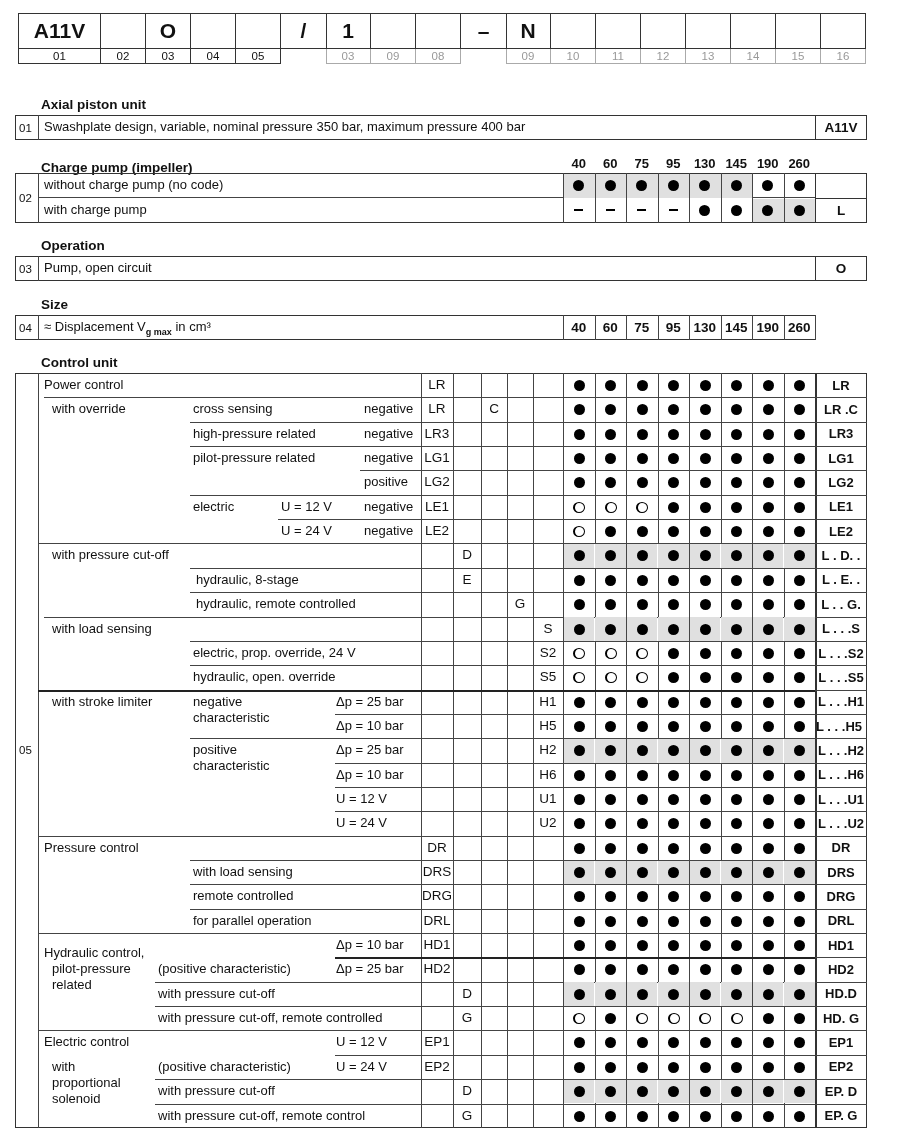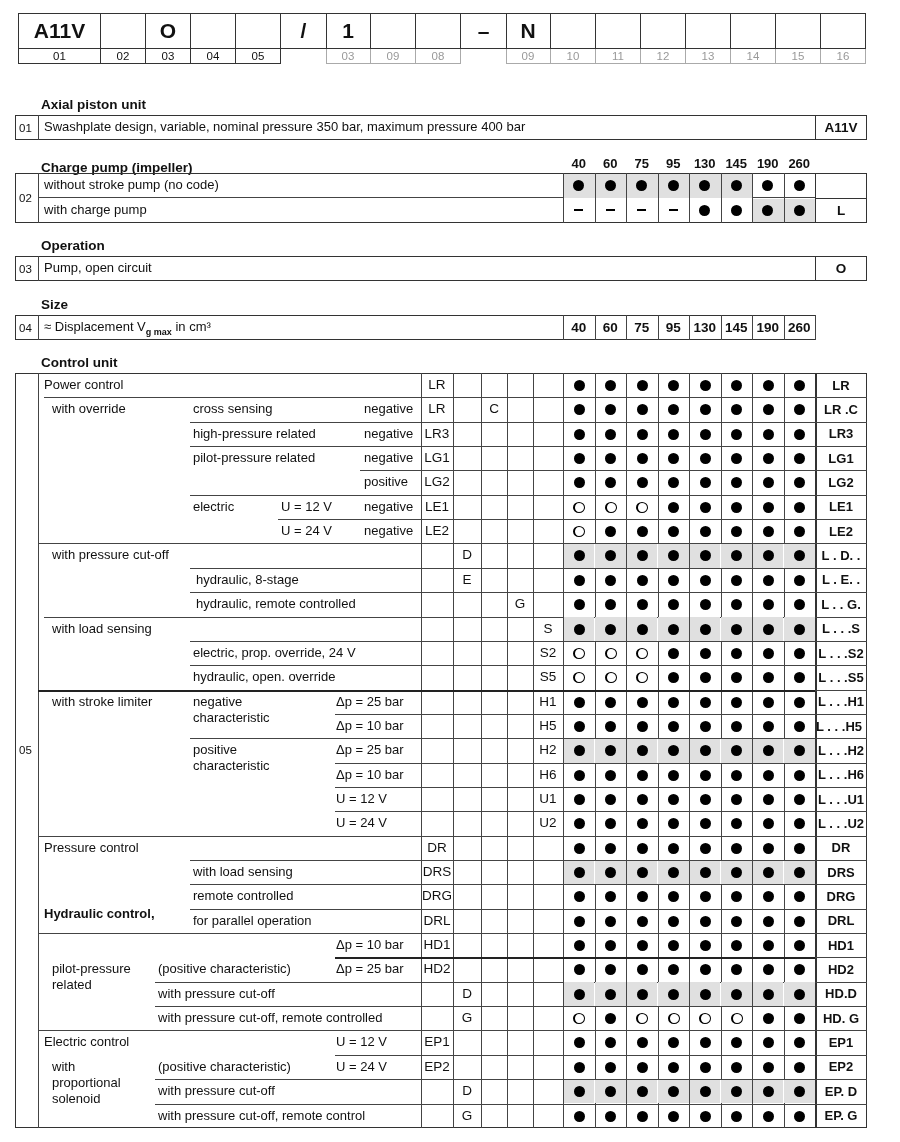--- a/index.html
+++ b/index.html
@@ -81,21 +81,21 @@
     <div class="size-hdr" style="left: 626px; top: 156px; width: 31.5px;">75</div>
     <div class="size-hdr" style="left: 657.5px; top: 156px; width: 31.5px;">95</div>
     <div class="size-hdr" style="left: 689px; top: 156px; width: 31.5px;">130</div>
     <div class="size-hdr" style="left: 720.5px; top: 156px; width: 31.5px;">145</div>
     <div class="size-hdr" style="left: 752px; top: 156px; width: 31.5px;">190</div>
     <div class="size-hdr" style="left: 783.5px; top: 156px; width: 31.5px;">260</div>
     <div class="box" style="left: 15px; top: 173px; width: 801px; height: 50px;"></div>
     <div class="vline" style="left: 38px; top: 173px; height: 50px;"></div>
     <div class="txt" style="left: 19px; top: 190px; font-size: 11.5px;">02</div>
     <div class="hline" style="left: 38px; top: 197px; width: 777px;"></div>
-    <div class="txt" style="left: 44px; top: 177px;">without stroke pump (no code)</div>
+    <div class="txt" style="left: 44px; top: 177px;">without charge pump (no code)</div>
     <div class="dot-cell shade" style="left: 563px; top: 174px; width: 31.5px; height: 23.5px;">
       <div class="dot"></div>
     </div>
     <div class="dot-cell shade" style="left: 594.5px; top: 174px; width: 31.5px; height: 23.5px;">
       <div class="dot"></div>
     </div>
     <div class="dot-cell shade" style="left: 626px; top: 174px; width: 31.5px; height: 23.5px;">
       <div class="dot"></div>
     </div>
     <div class="dot-cell shade" style="left: 657.5px; top: 174px; width: 31.5px; height: 23.5px;">
@@ -267,21 +267,21 @@
     <div class="txt" style="left: 193px; top: 450.05px;">pilot-pressure related</div>
     <div class="txt" style="left: 193px; top: 498.75px;">electric</div>
     <div class="txt" style="left: 52px; top: 547.45px;">with pressure cut-off</div>
     <div class="txt" style="left: 52px; top: 620.5px;">with load sensing</div>
     <div class="txt" style="left: 52px; top: 693.55px;">with stroke limiter</div>
     <div class="txt" style="left: 193px; top: 693.55px;">negative</div>
     <div class="txt" style="left: 193px; top: 709.55px;">characteristic</div>
     <div class="txt" style="left: 193px; top: 742.25px;">positive</div>
     <div class="txt" style="left: 193px; top: 758.25px;">characteristic</div>
     <div class="txt" style="left: 44px; top: 839.65px;">Pressure control</div>
-    <div class="txt" style="left: 44px; top: 906px; font-weight: bold;">Hydraulic control,</div>
+    <div class="txt" style="left: 44px; top: 945px;">Hydraulic control,</div>
     <div class="txt" style="left: 52px; top: 961.4px;">pilot-pressure</div>
     <div class="txt" style="left: 52px; top: 977.4px;">related</div>
     <div class="txt" style="left: 44px; top: 1034.45px;">Electric control</div>
     <div class="txt" style="left: 52px; top: 1058.8px;">with</div>
     <div class="txt" style="left: 52px; top: 1074.8px;">proportional</div>
     <div class="txt" style="left: 52px; top: 1090.8px;">solenoid</div>
     <div class="ocode" style="left: 421px; top: 377px; width: 32px;">LR</div>
     <div class="dot-cell" style="left: 563.7px; top: 373.7px; width: 30.8px; height: 23.65px;">
       <div class="dot"></div>
     </div>

